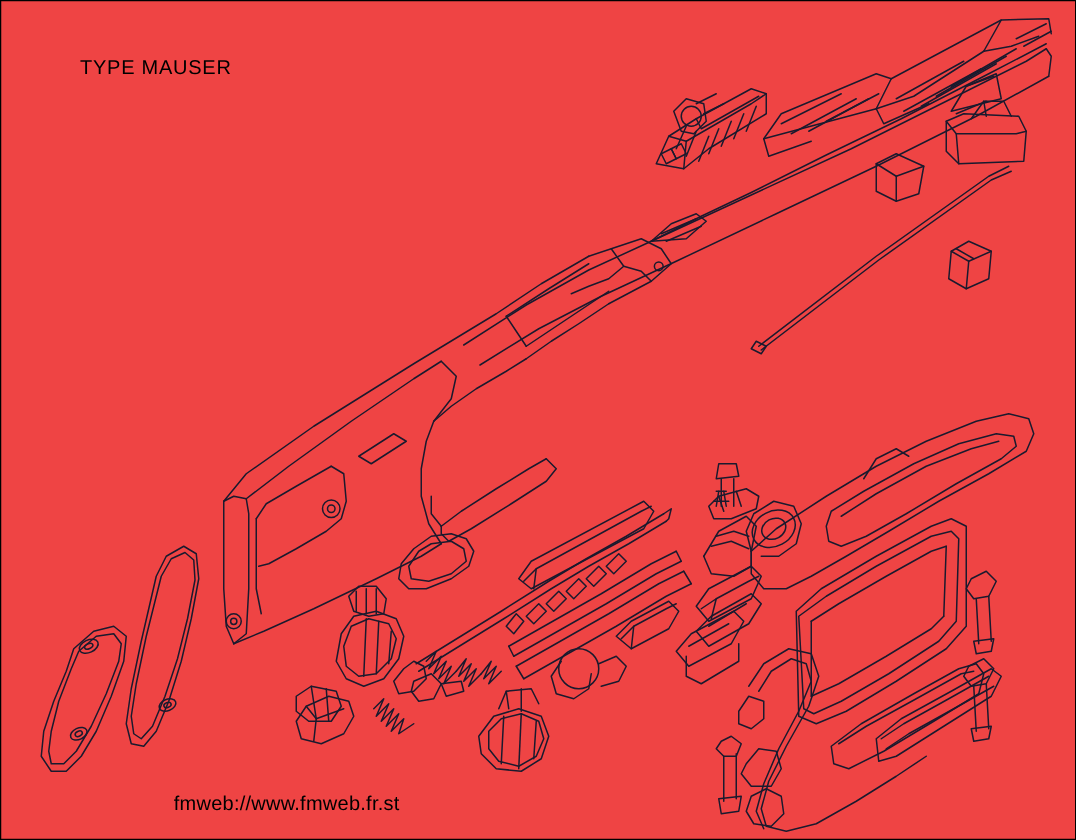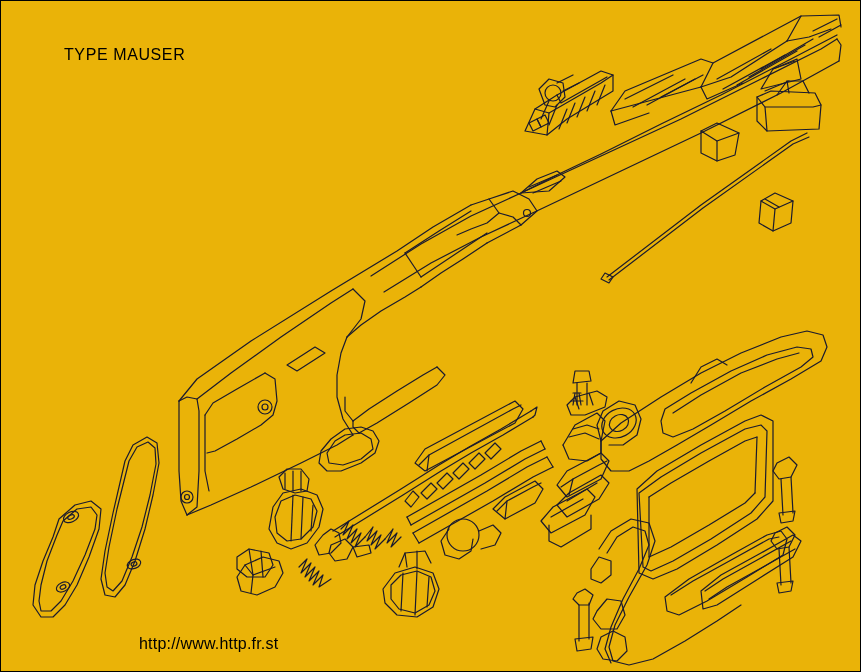--- a/index.html
+++ b/index.html
@@ -4,21 +4,21 @@
 <style>
   html, body {
     margin: 0;
     padding: 0;
     background: #ffffff;
   }
   #page {
     position: relative;
     width: 861px;
     height: 672px;
-    background: #eab308;
+    background: #ef4444;
     border: 1px solid #000000;
     box-sizing: border-box;
     overflow: hidden;
     font-family: "Liberation Sans", sans-serif;
   }
   #diagram-svg {
     position: absolute;
     left: 0;
     top: 0;
     width: 861px;
@@ -366,15 +366,15 @@
       <path d="M414 462 L424 448 L514 400 L522 408 L514 422 L424 470 Z"></path>
       <path d="M418 464 L428 454 L512 408 L520 404"></path>
       <path d="M428 454 L426 470"></path>
     </g>
 
   </svg>
 
   <div class="label" id="label-type-mauser">TYPE MAUSER</div>
 
 
-  <div class="label" id="label-url">http://www.http.fr.st</div>
+  <div class="label" id="label-url">fmweb://www.fmweb.fr.st</div>
 
 </div>
 
 </body></html>

